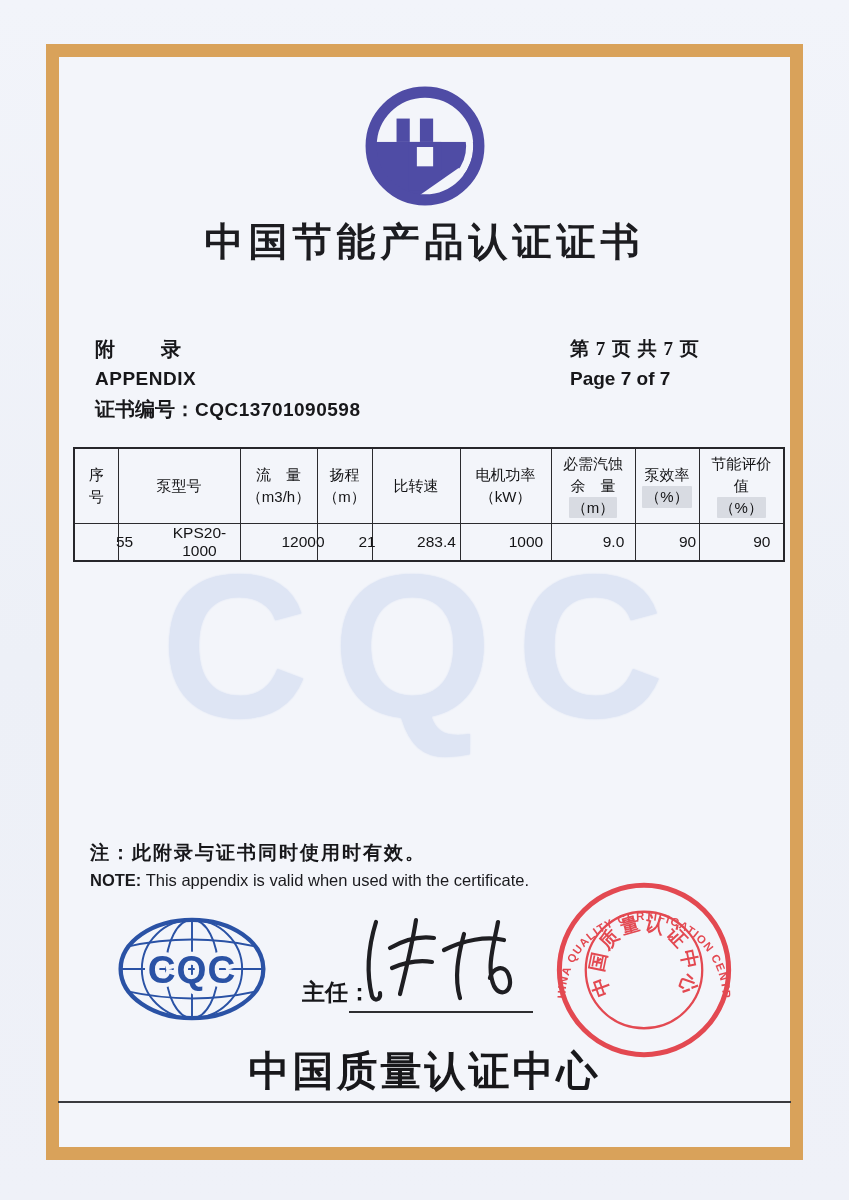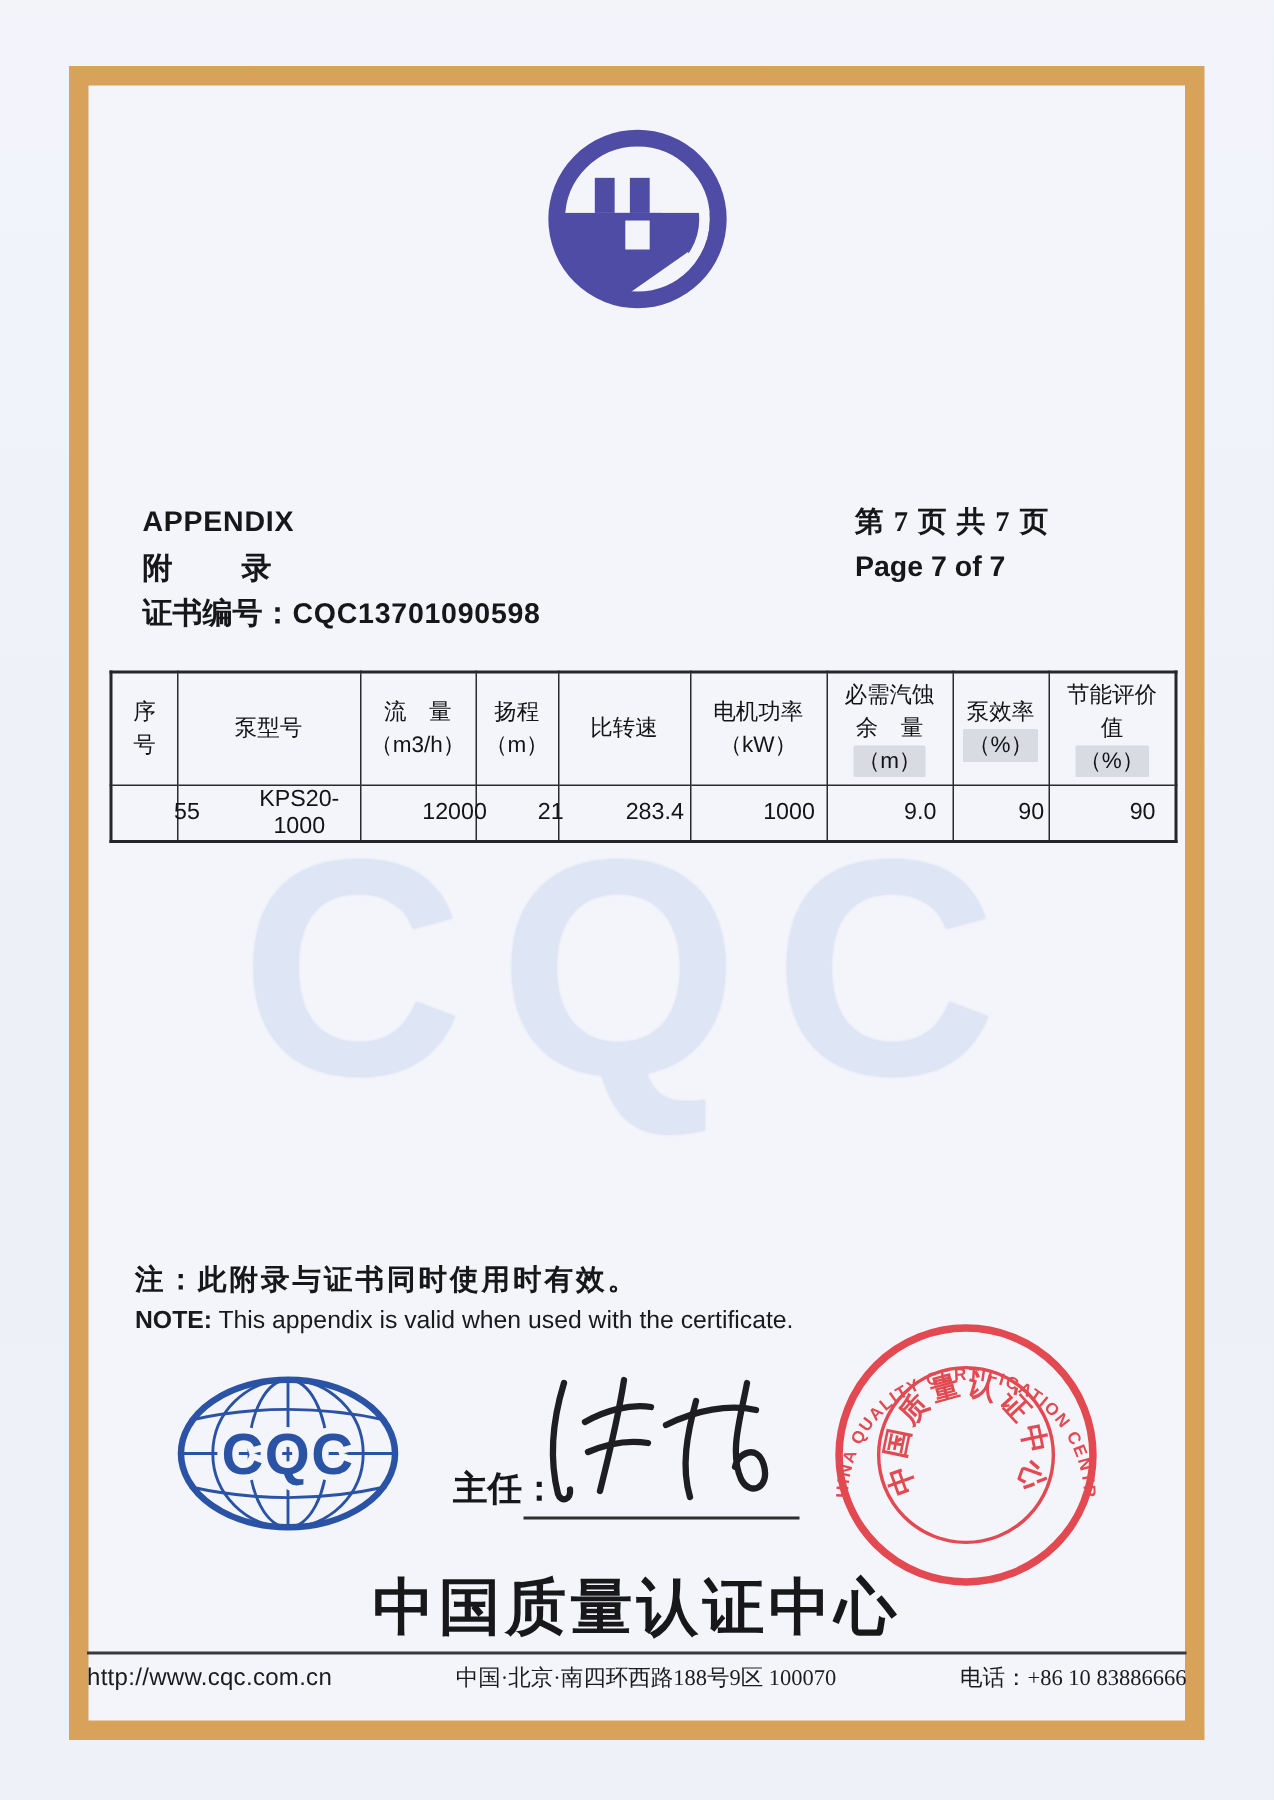--- a/index.html
+++ b/index.html
@@ -132,24 +132,25 @@
       <rect x="34" y="35" width="13" height="23" fill="#4f4ca5"></rect>
       <rect x="57" y="35" width="13" height="23" fill="#4f4ca5"></rect>
       <rect x="46" y="58" width="32" height="48" fill="#4f4ca5"></rect>
       <rect x="54" y="63" width="16" height="19" fill="#f3f5fa"></rect>
       <path d="M 105.3 54.4 A 44 44 0 0 1 77 103.3" fill="none" stroke="#f3f5fa" stroke-width="7"></path>
       <rect x="58" y="96" width="46" height="16" fill="#f3f5fa" transform="rotate(-35 80 104)"></rect>
     </g>
     <circle cx="62" cy="62" r="53" fill="none" stroke="#4f4ca5" stroke-width="11"></circle>
   </svg>
 
+  <div class="cert-title">中国节能产品认证证书</div>
 
   <div class="meta-left">
+    <div class="meta-line m-fulu cn-serif">附　　录</div>
     <div class="meta-line m-appendix">APPENDIX</div>
-    <div class="meta-line m-fulu cn-serif">附　　录</div>
     <div class="meta-line m-certno">
       <span class="lbl cn-serif">证书编号：</span><span class="val">CQC13701090598</span>
     </div>
   </div>
 
   <div class="meta-right">
     <div class="meta-line m-pagecn cn-serif">第 7 页 共 7 页</div>
     <div class="meta-line m-pageen">Page 7 of 7</div>
   </div>
 
@@ -262,20 +263,13 @@
     <text font-size="12.5" font-weight="600" fill="#e23c45" letter-spacing="1.2" font-family="Liberation Sans, DejaVu Sans, sans-serif">
       <textPath href="#ringPath" startOffset="50%" text-anchor="middle">CHINA   QUALITY   CERTIFICATION   CENTRE</textPath>
     </text>
     <text font-size="21" font-weight="bold" fill="#e23c45" letter-spacing="3" font-family="Liberation Sans, DejaVu Sans, sans-serif">
       <textPath href="#innerPath" startOffset="50%" text-anchor="middle">中国质量认证中心</textPath>
     </text>
   </svg>
 
   <div class="org-name">中国质量认证中心</div>
   <div class="footer-rule"></div>
-  <div class="footer-row">
-    <span class="footer-url">http://www.cqc.com.cn</span>
-    <span class="footer-address">中国·北京·南四环西路188号9区  100070</span>
-    <span class="footer-phone">
-      <span>电话：</span><span>+86 10 83886666</span>
-    </span>
-  </div>
 </div>
 
 </body></html>

